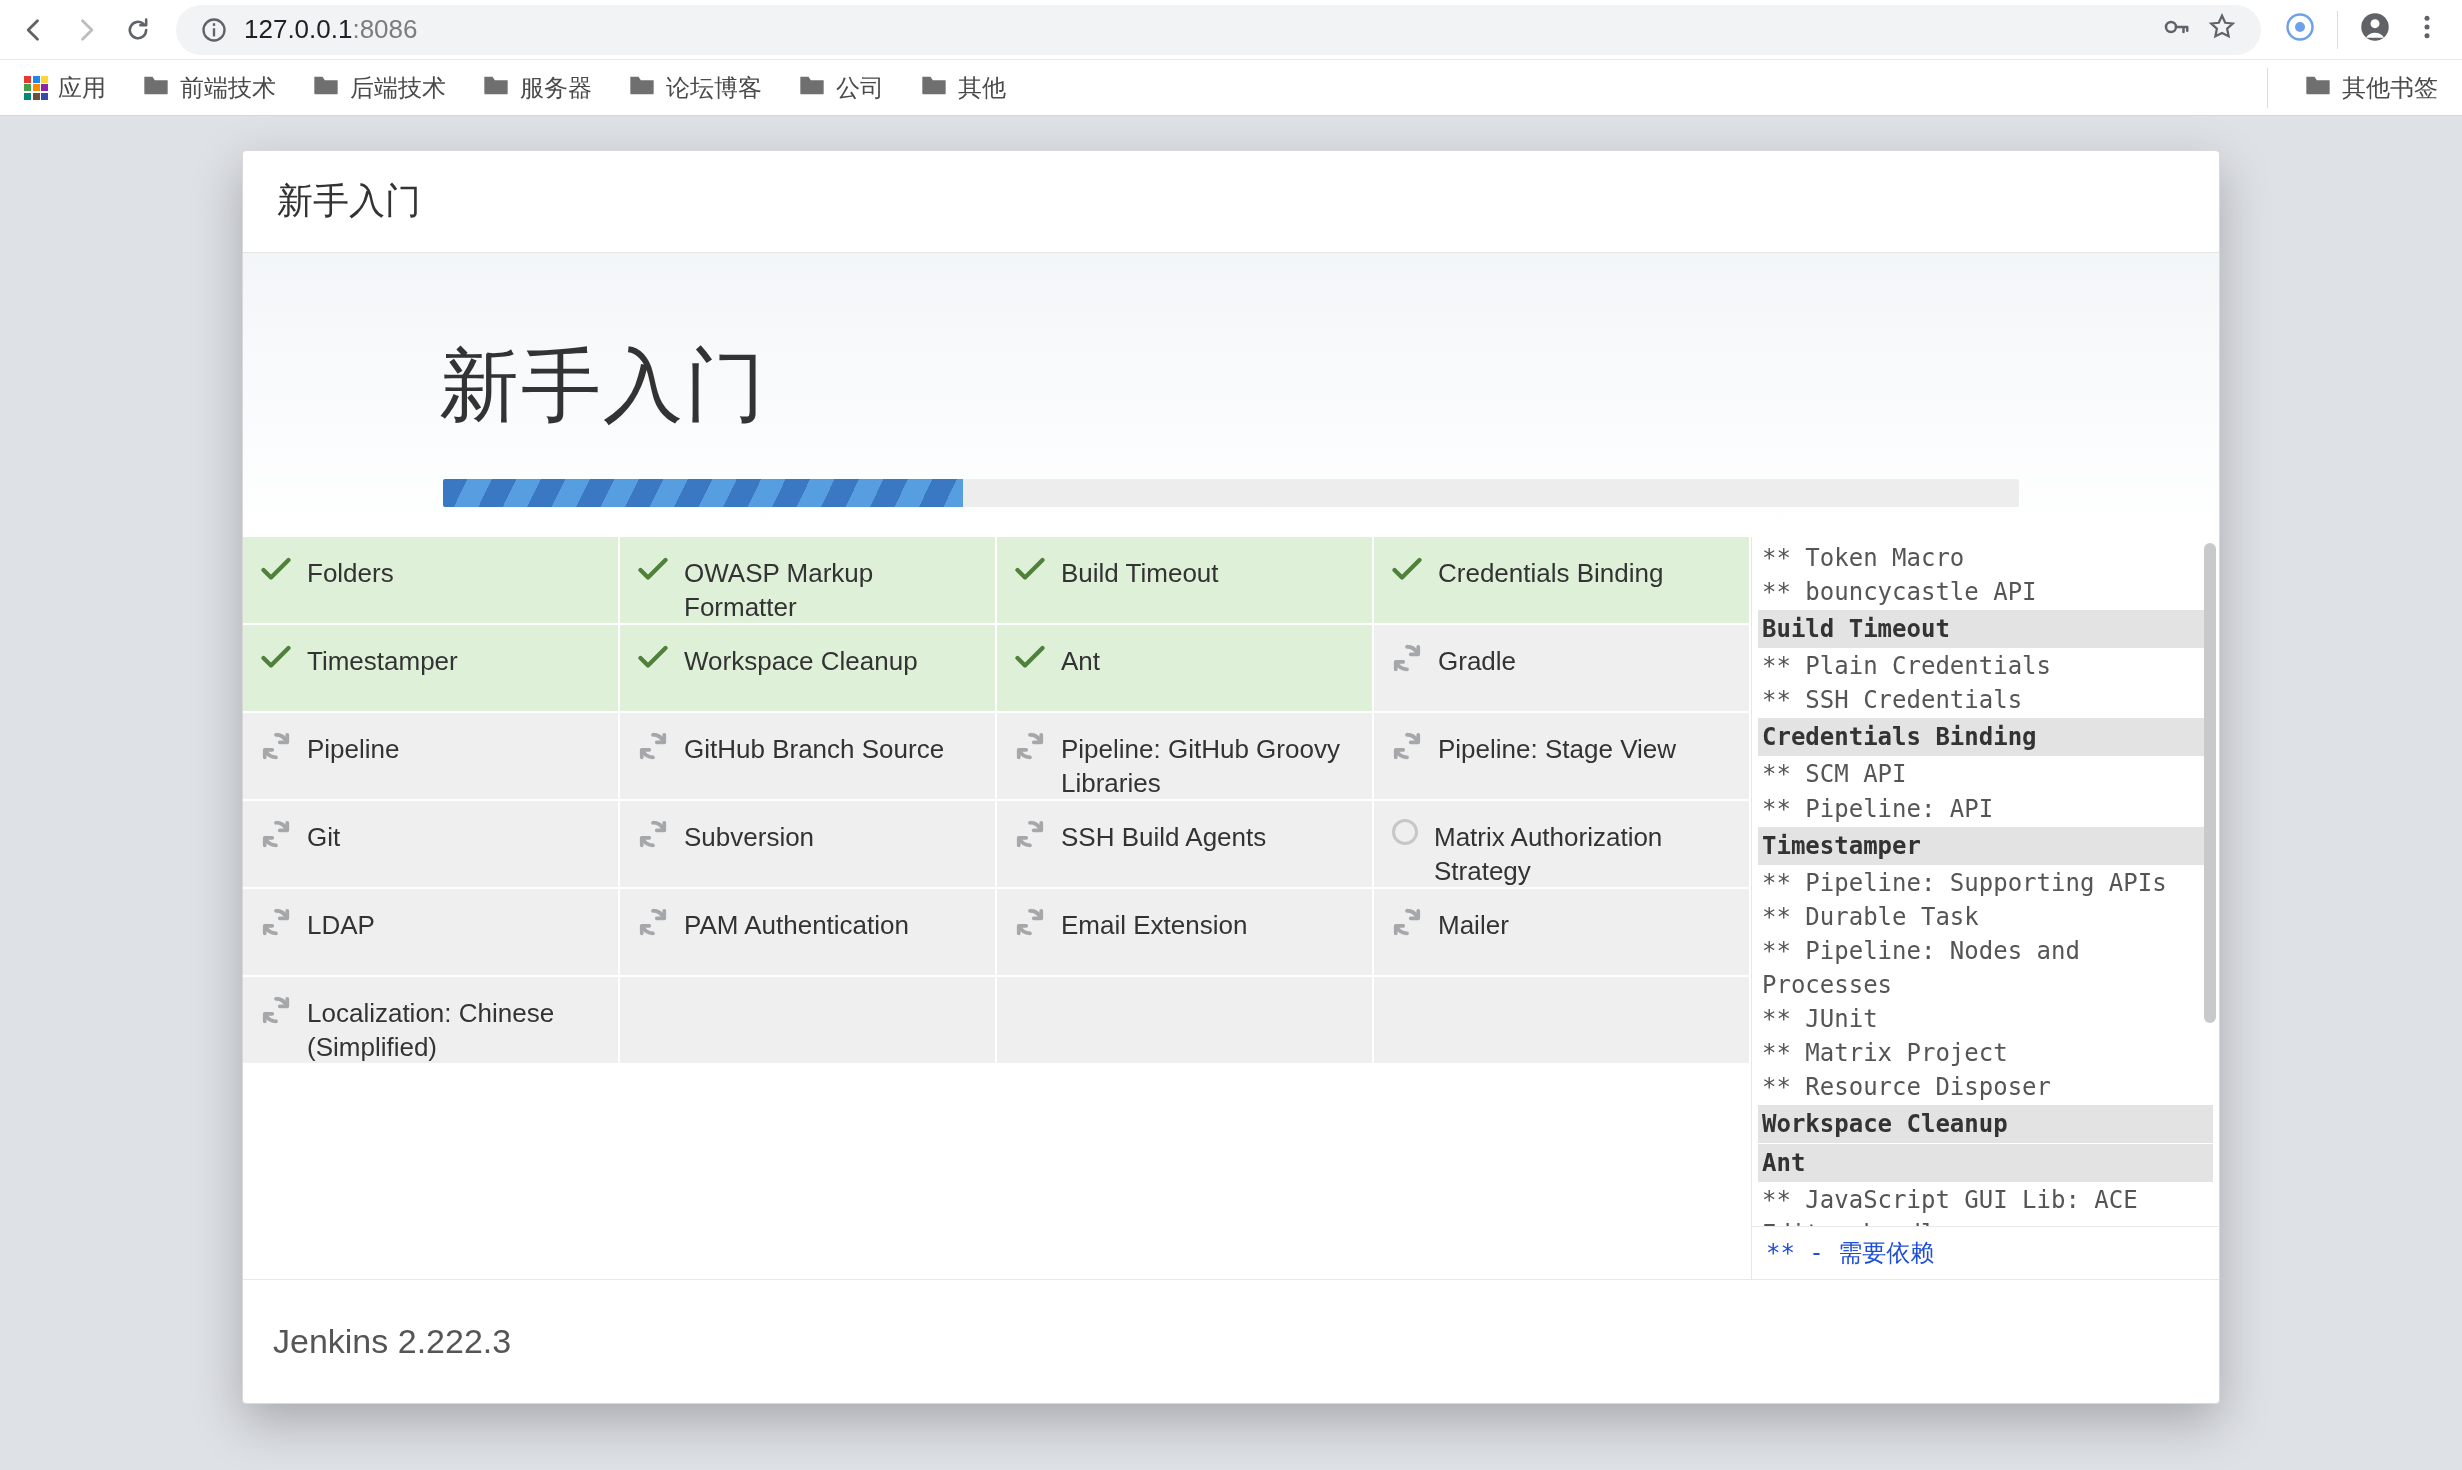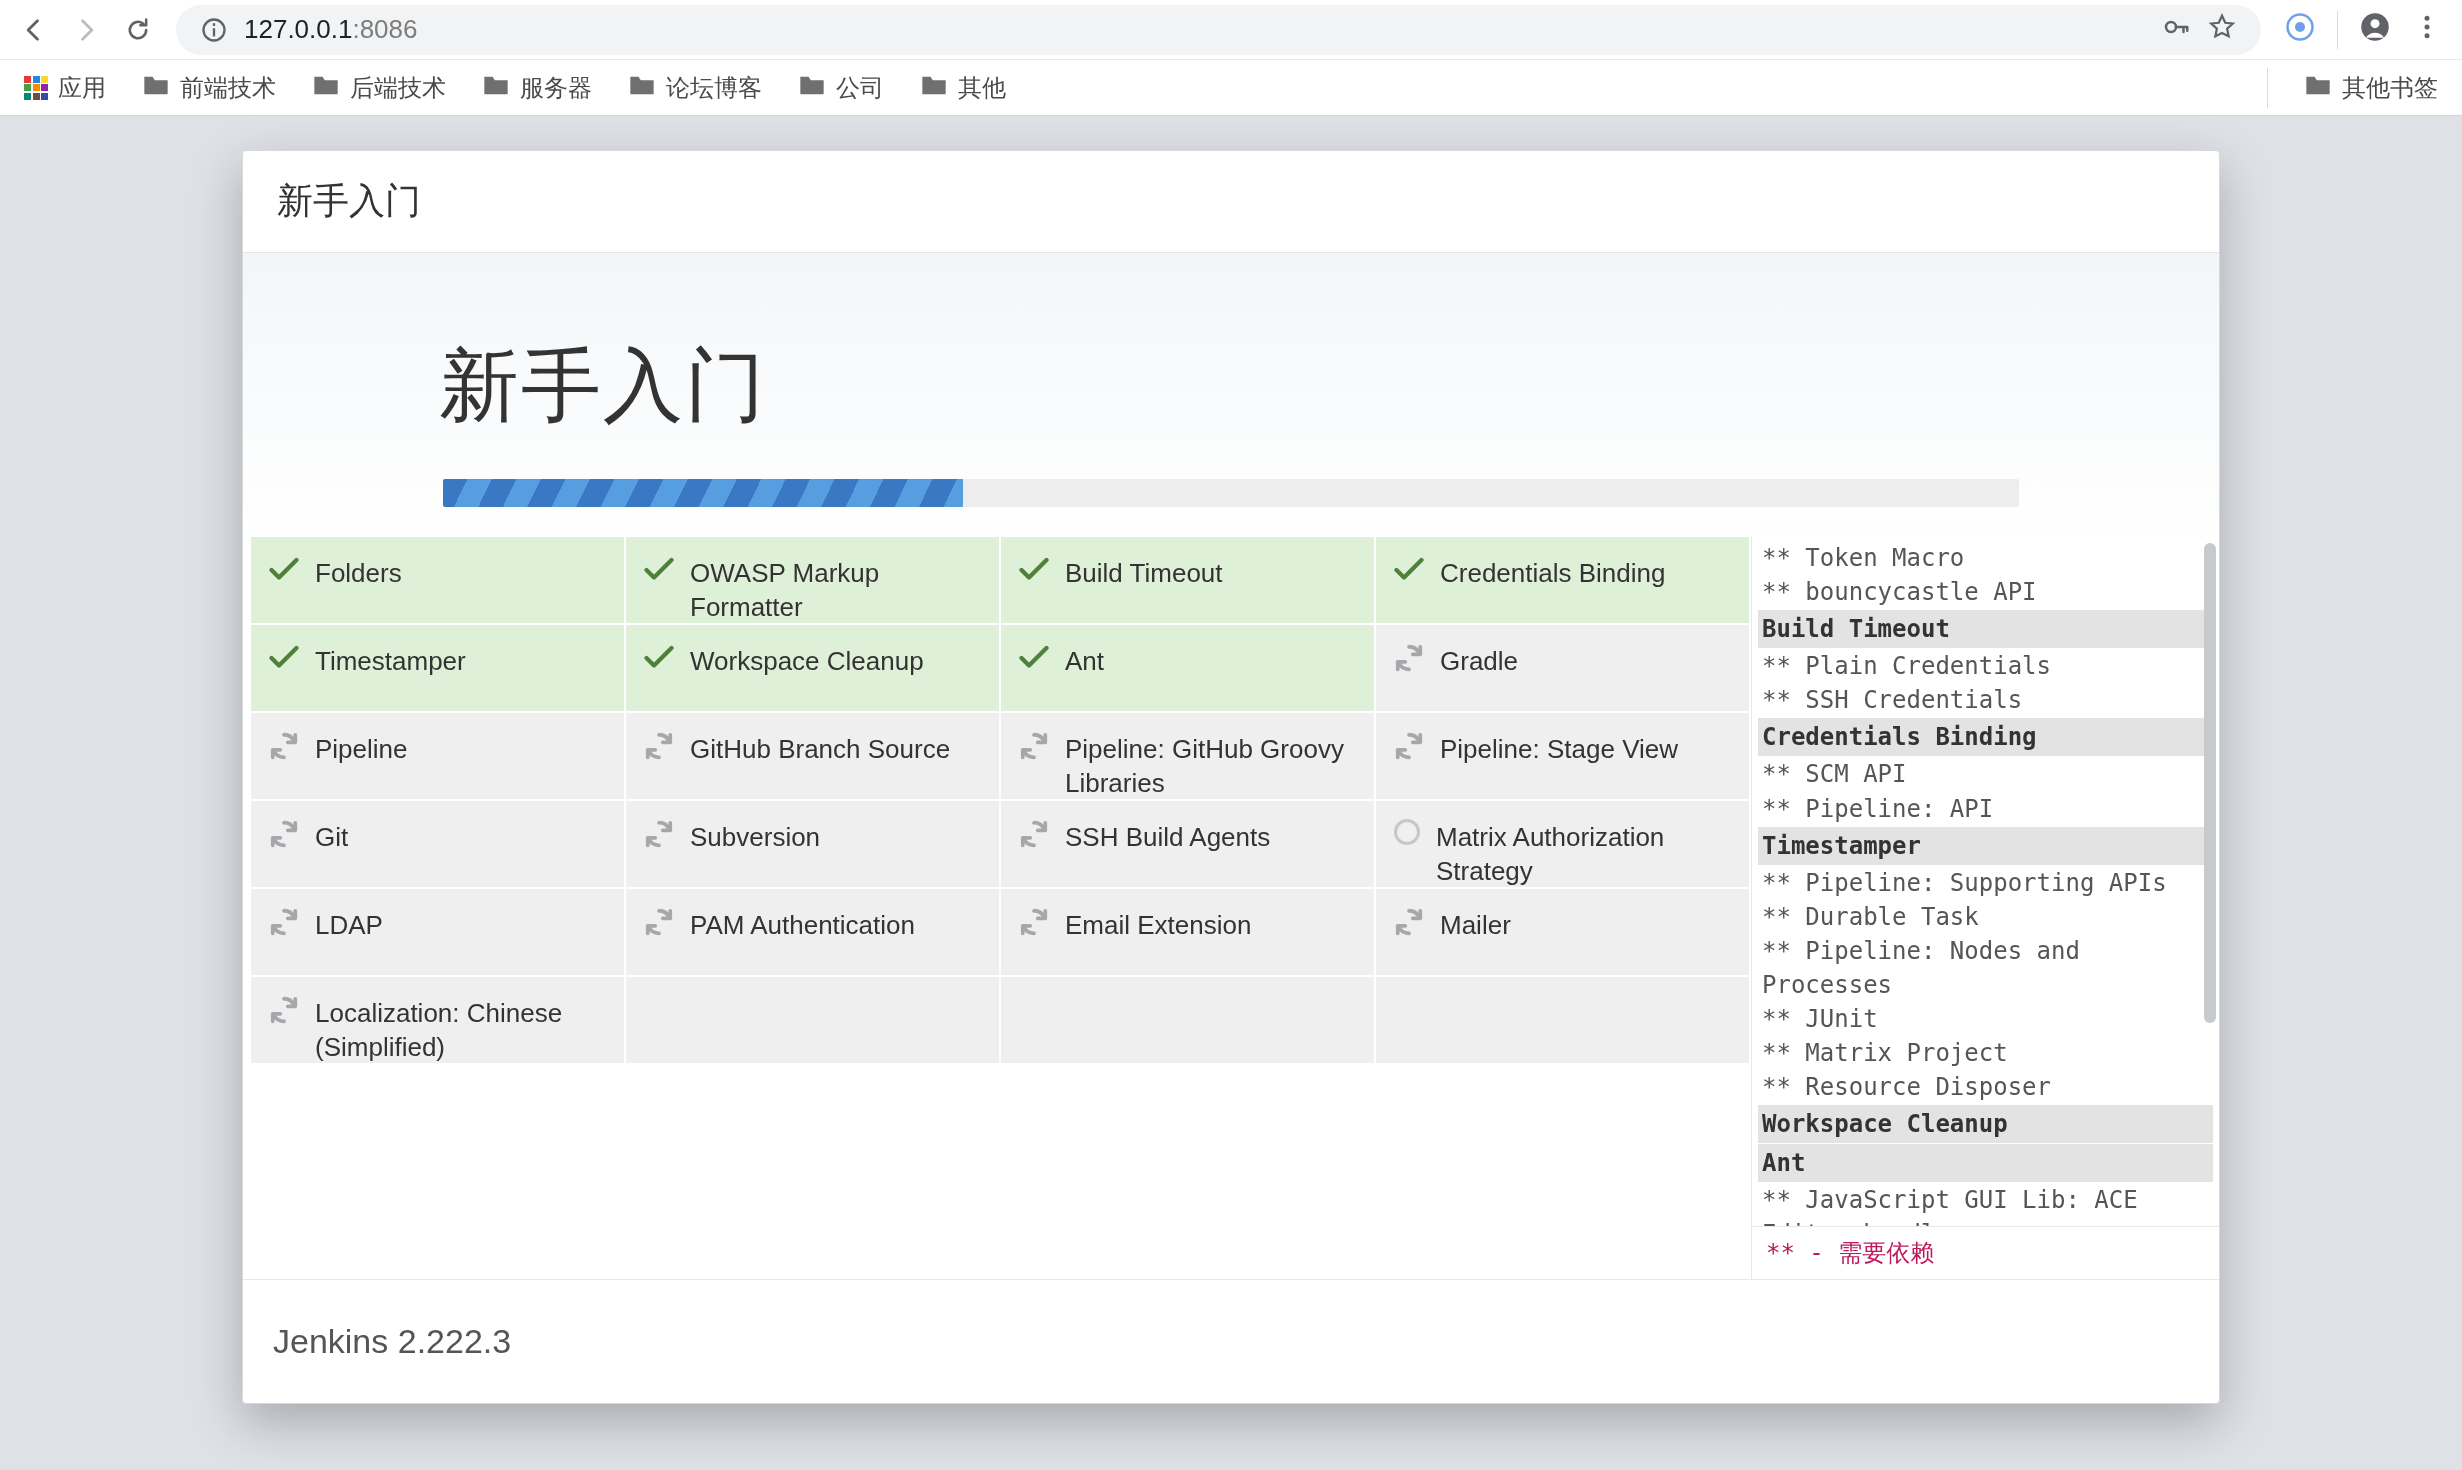--- a/index.html
+++ b/index.html
@@ -79,21 +79,21 @@
       grid-auto-rows:88px;align-content:start;
     }
     .cell{
       border-right:2px solid #fff;border-bottom:2px solid #fff;
       background:#efefef;display:flex;align-items:flex-start;padding:18px 18px;gap:16px;
       font-size:26px;color:#333;line-height:1.3;
     }
     .cell.done{background:#dff0d8;}
     .cell .ic{width:30px;height:30px;flex-shrink:0;display:flex;align-items:center;justify-content:center;}
     .cell .label{padding-top:2px;}
-    .grid-scroll{overflow:hidden;margin-left:8px;}
+    .grid-scroll{overflow:hidden;}
 
     
     .ic.check svg{width:30px;height:26px;fill:#6b9455;}
     .ic.loading svg{width:32px;height:32px;fill:#a5a7aa;}
     .ic.circle{border:3px solid #c5c7c9;border-radius:50%;width:26px;height:26px;}
 
     
     .log-panel{
       width:468px;border-left:1px solid #e8e8e8;
       position:relative;display:flex;flex-direction:column;
@@ -101,21 +101,21 @@
     }
     .log-scroll{
       flex:1;overflow:hidden;padding:4px 10px; line-height:1.42;
     }
     .log-row{white-space:normal;}
     .log-row.hdr{background:#e3e3e3;color:#333;font-weight:600;padding:2px 4px;margin:1px -4px;}
     .scrollbar{
       position:absolute;right:3px;top:6px;width:12px;height:480px;background:#c8c9cb;border-radius:6px;
     }
     .log-foot{
-      border-top:1px solid #e9e9e9;padding:10px 14px;color:#be185d;background:#fff;
+      border-top:1px solid #e9e9e9;padding:10px 14px;color:#1d4ed8;background:#fff;
     }
 
     
     .wiz-footer{
       border-top:1px solid #e8e8e8;padding:42px 30px;font-size:34px;color:#555;
     }
   </style>
 </head>
 <body>
 

